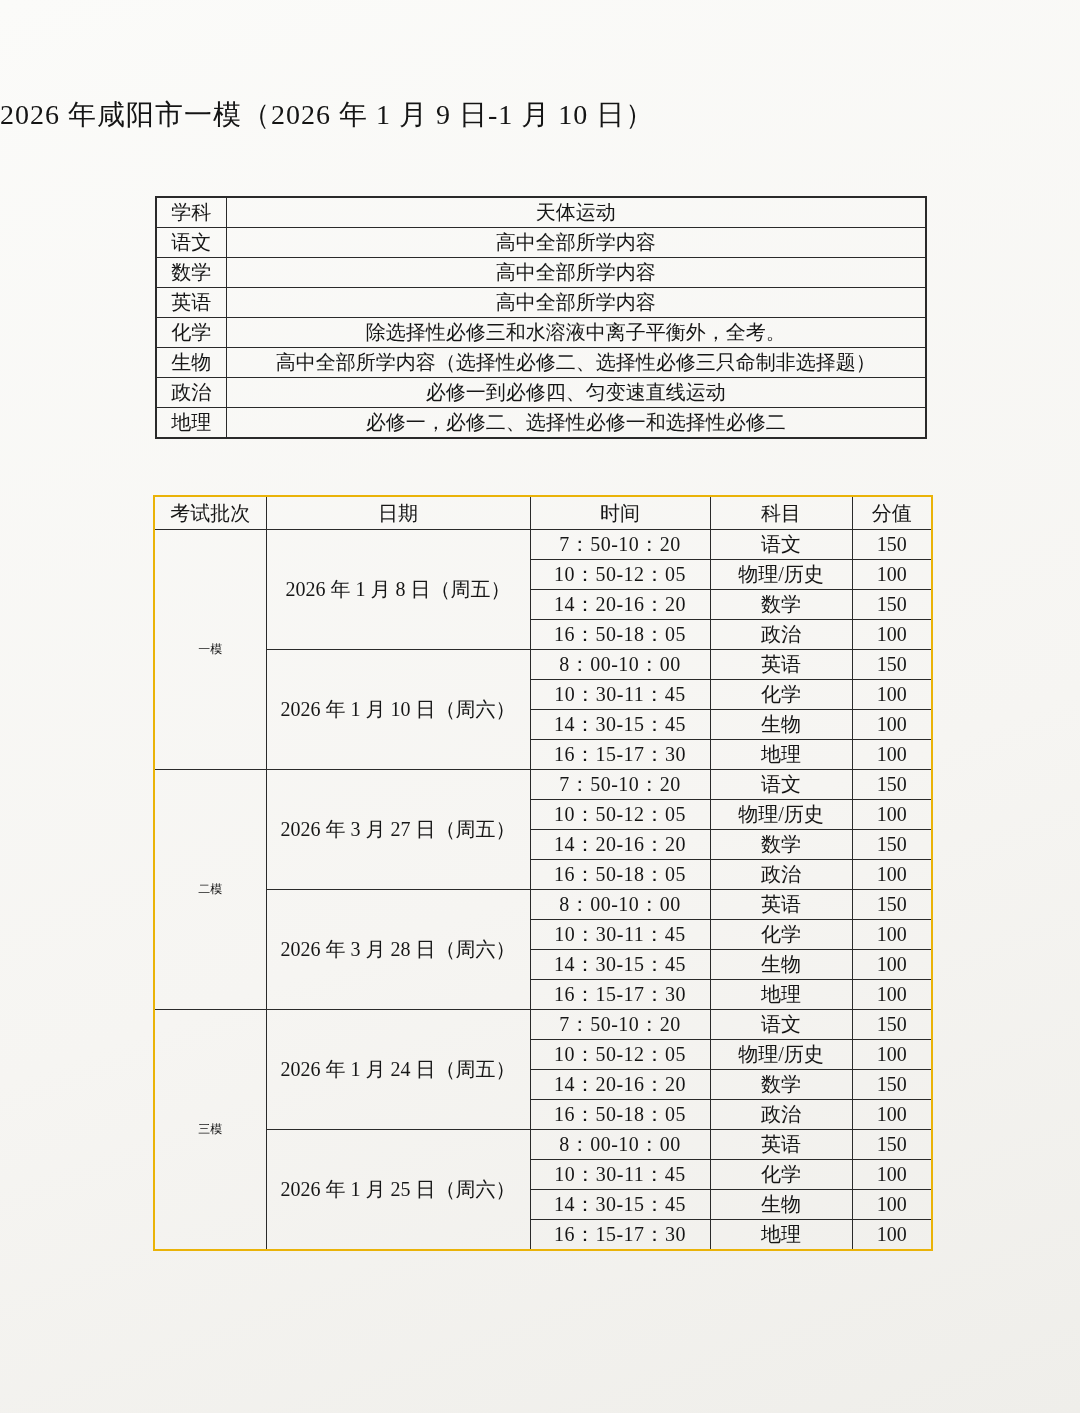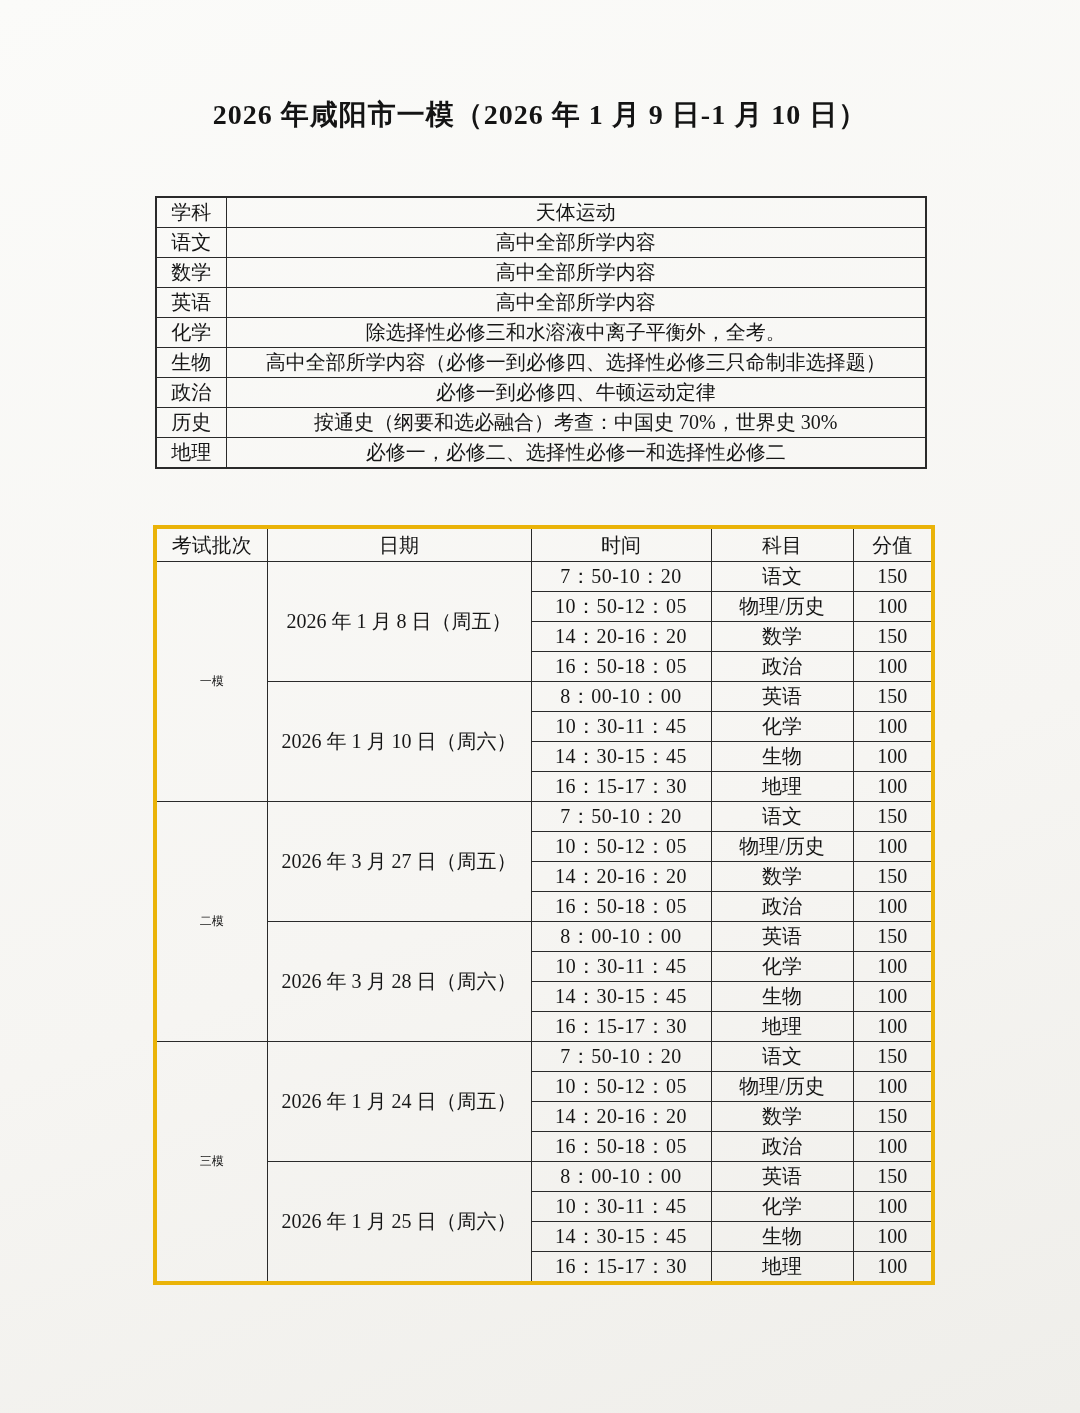--- a/index.html
+++ b/index.html
@@ -15,23 +15,22 @@
     position: relative;
     overflow: hidden;
   }
   .sheet {
     position: absolute;
     inset: 0;
   }
   .page-title {
     margin: 0;
     padding-top: 96px;
-    text-align: center;
     font-size: 28px;
-    font-weight: bold;
+    font-weight: normal;
     letter-spacing: 1px;
     color: #141414;
   }
   table {
     border-collapse: collapse;
     table-layout: fixed;
     background: transparent;
   }
   td, th {
     border: 1px solid #2a2a2a;
@@ -50,21 +49,21 @@
     border: 2px solid #2a2a2a;
   }
   .subjects-table col.c-subj    { width: 70px; }
   .subjects-table col.c-content { width: 700px; }
   .subjects-table td, .subjects-table th { height: 27px; }
   .subjects-table td.long { line-height: 1.35; }
   
   .schedule-table {
     margin: 56px 0 0 153px;
     width: 778px;
-    border: 4px solid #eab308;
+    border: 2px solid #eab308;
   }
   .schedule-table col.c-batch   { width: 112px; }
   .schedule-table col.c-date    { width: 264px; }
   .schedule-table col.c-time    { width: 180px; }
   .schedule-table col.c-subject { width: 142px; }
   .schedule-table col.c-score   { width: 80px;  }
   .schedule-table th { height: 30px; }
   .schedule-table td { height: 27px; }
   .schedule-table td.batch { font-size: 12px; }
   .schedule-table td.time { letter-spacing: 0.5px; }
@@ -99,29 +98,25 @@
         <tr>
           <td>英语</td>
           <td>高中全部所学内容</td>
         </tr>
         <tr>
           <td>化学</td>
           <td>除选择性必修三和水溶液中离子平衡外，全考。</td>
         </tr>
         <tr>
           <td>生物</td>
-          <td>高中全部所学内容（必修一到必修四、选择性必修三只命制非选择题）</td>
+          <td>高中全部所学内容（选择性必修二、选择性必修三只命制非选择题）</td>
         </tr>
         <tr>
           <td>政治</td>
-          <td>必修一到必修四、牛顿运动定律</td>
-        </tr>
-        <tr>
-          <td>历史</td>
-          <td>按通史（纲要和选必融合）考查：中国史 70%，世界史 30%</td>
+          <td>必修一到必修四、匀变速直线运动</td>
         </tr>
         <tr>
           <td>地理</td>
           <td>必修一，必修二、选择性必修一和选择性必修二</td>
         </tr>
       </tbody>
   </table>
 
   <table class="schedule-table">
     <colgroup>

